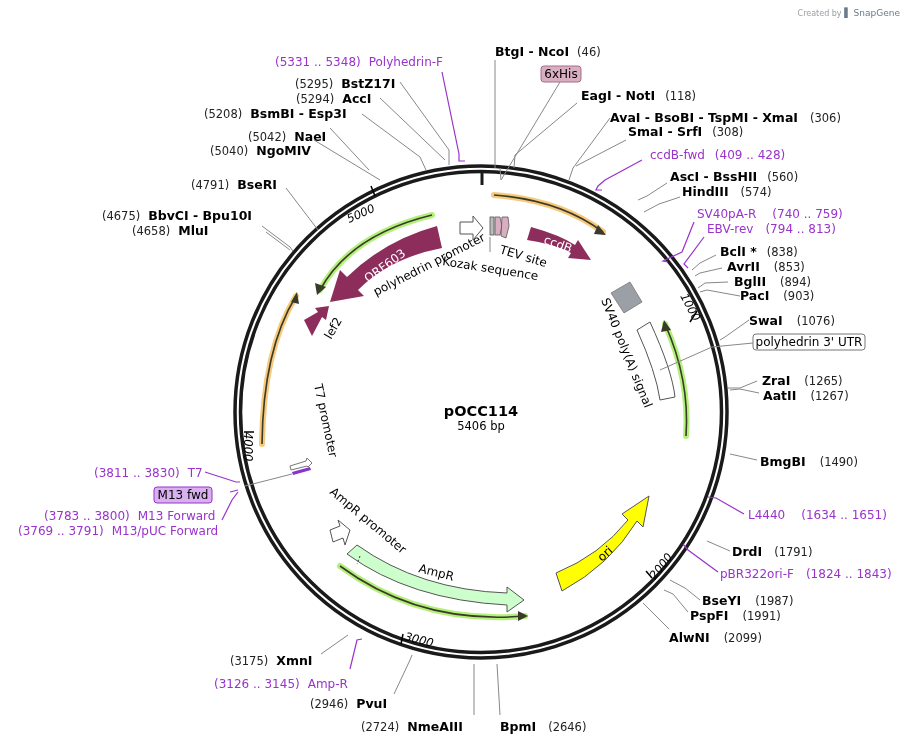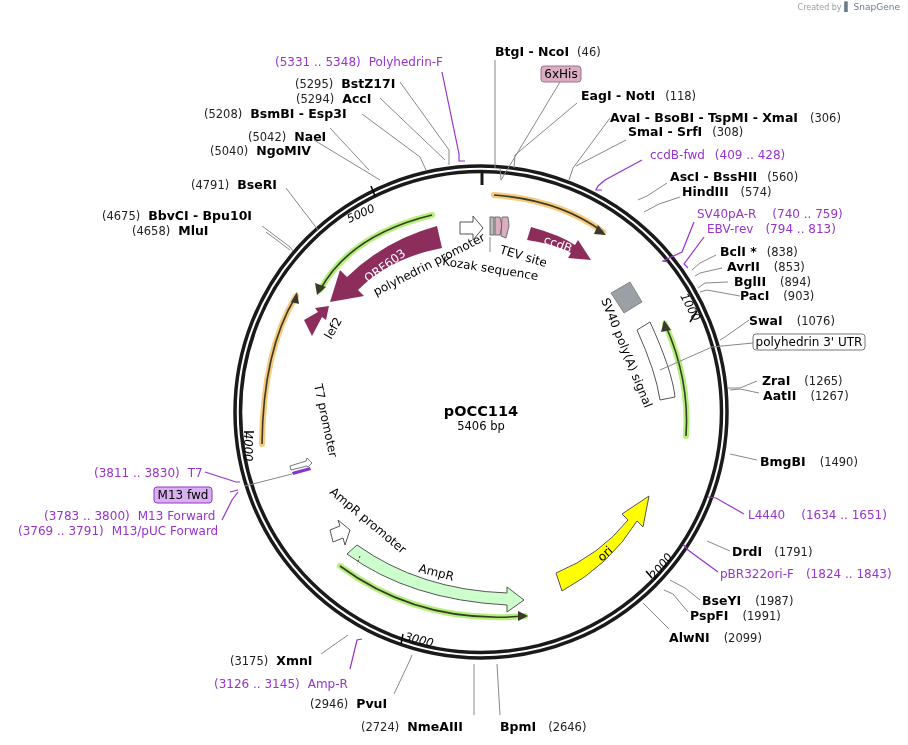--- a/index.html
+++ b/index.html
@@ -8,21 +8,21 @@
   #map { position: absolute; left: 0; top: 0; }
   .lbl { font-size: 12px; fill: #000; }
   .pos { font-size: 11.5px; fill: #222; }
   .enz { font-size: 12.5px; font-weight: bold; fill: #000; }
   .primer { font-size: 12px; fill: #9933cc; }
   .feat-lbl { font-size: 12px; fill: #000; }
   .feat-lbl-w { font-size: 12px; fill: #fff; }
   .tick { font-size: 11.5px; fill: #000; font-style: italic; }
   .leader { stroke: #888; stroke-width: 1; fill: none; }
   .pleader { stroke: #9933cc; stroke-width: 1.2; fill: none; }
-  .credit { position: absolute; right: 8px; top: 2px; font-size: 8px; color: #9aa0a6; }
+  .credit { position: absolute; right: 8px; top: 8px; font-size: 8px; color: #9aa0a6; }
   .credit b { color: #6b7a8c; font-weight: normal; font-size: 9px; }
 </style>
 </head>
 <body>
 
 <div class="credit">
   <span>Created by</span>
   <b>▌</b>
   <b>SnapGene</b>
 </div>

